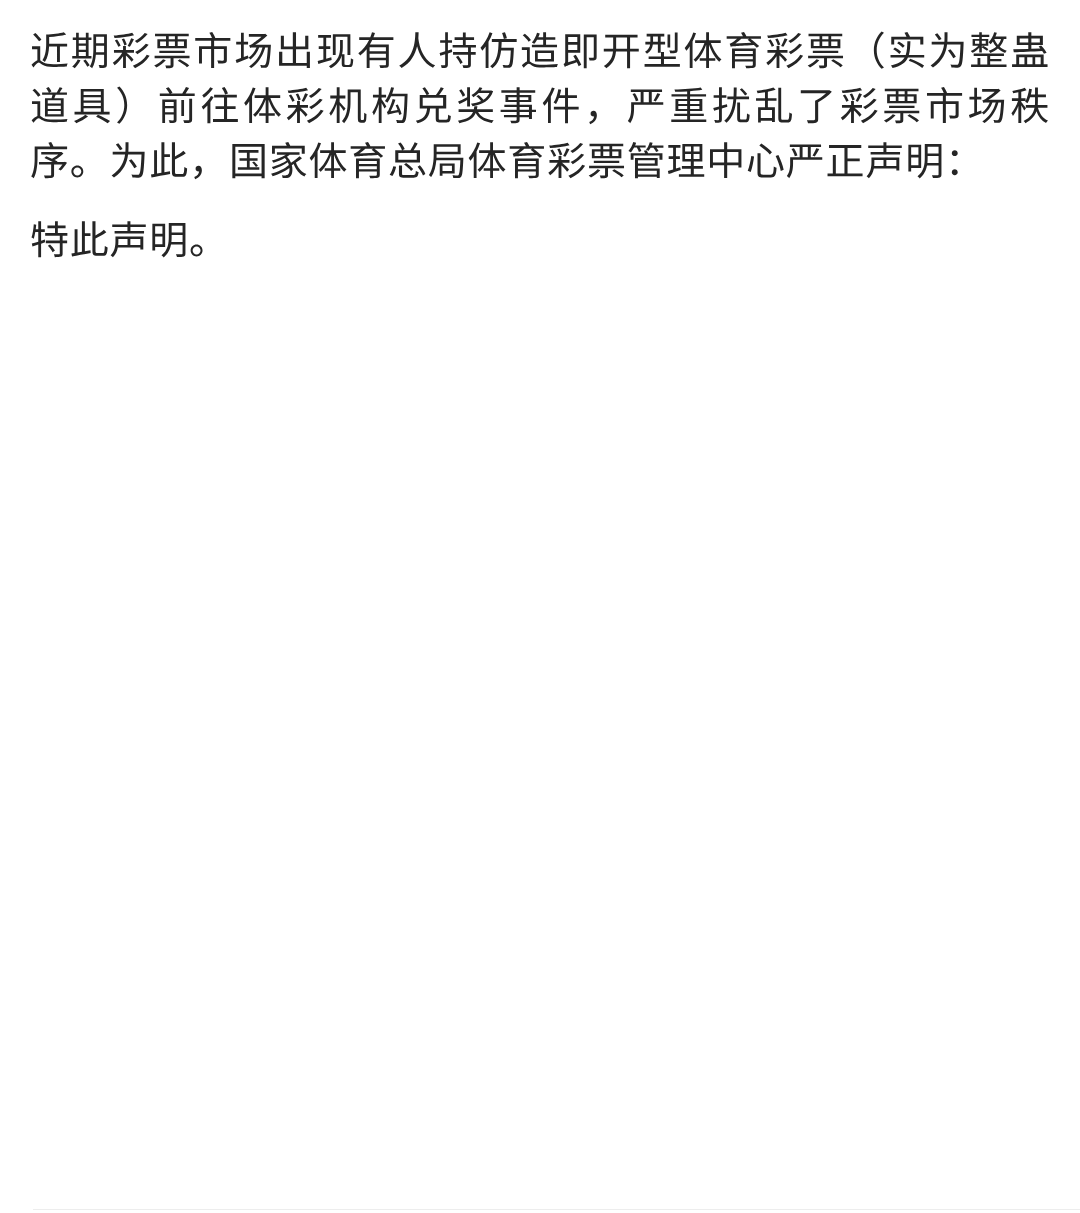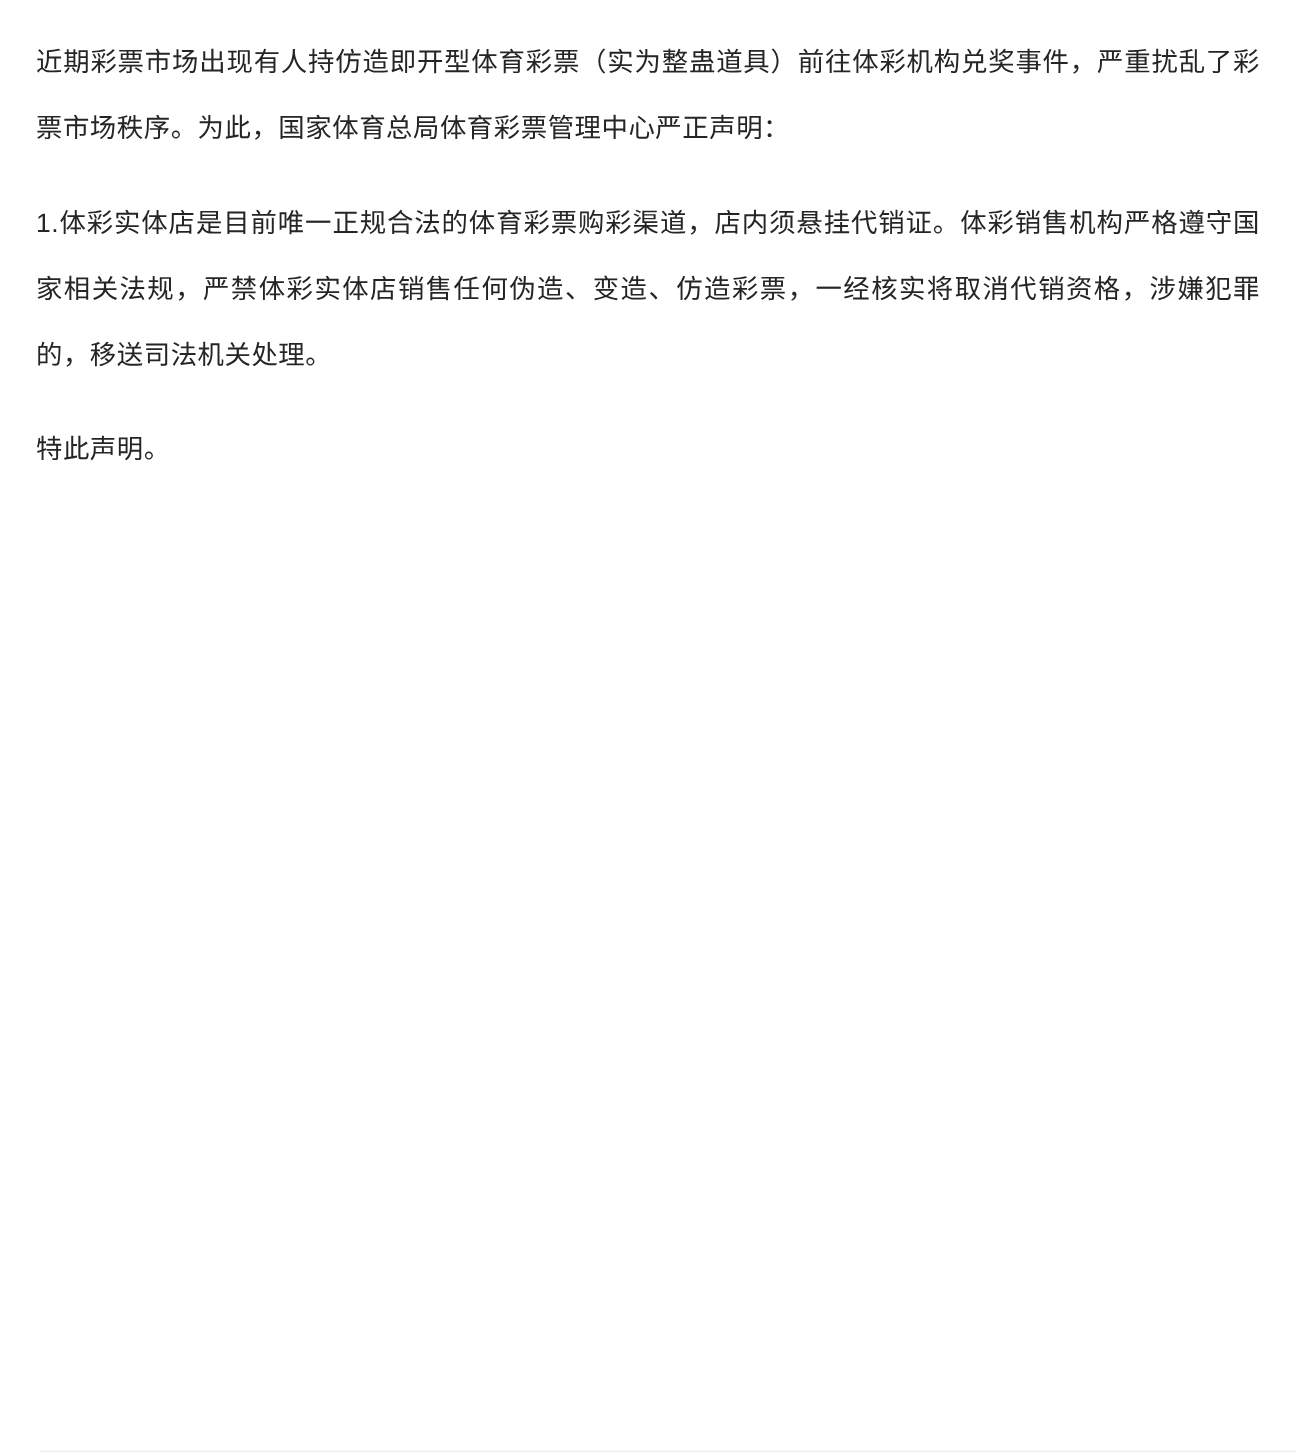--- a/index.html
+++ b/index.html
@@ -14,21 +14,21 @@
   .doc {
     position: relative;
     box-sizing: border-box;
     width: 1080px;
     height: 1213px;
     padding: 24px 30px 0 30px;
     color: #252525;
   }
   .para {
     margin: 0 0 24px 0;
-    font-size: 22px;
+    font-size: 39px;
     line-height: 55px;
     text-align: justify;
     text-justify: inter-ideograph;
     letter-spacing: 0.02em;
     word-break: break-all;
   }
   .closing {
     text-align: left;
   }
   .bottom-divider {
@@ -40,21 +40,20 @@
     background: #ededed;
   }
 </style>
 </head>
 <body>
 
 <main class="doc">
 
   <p class="para">近期彩票市场出现有人持仿造即开型体育彩票（实为整蛊道具）前往体彩机构兑奖事件，严重扰乱了彩票市场秩序。为此，国家体育总局体育彩票管理中心严正声明：</p>
 
-  <p class="para">1.体彩实体店是目前唯一正规合法的体育彩票购彩渠道，店内须悬挂代销证。体彩销售机构严格遵守国家相关法规，严禁体彩实体店销售任何伪造、变造、仿造彩票，一经核实将取消代销资格，涉嫌犯罪的，移送司法机关处理。</p>
 
 
 
 
   <p class="para closing">特此声明。</p>
 
   <div class="bottom-divider"></div>
 
 </main>
 

